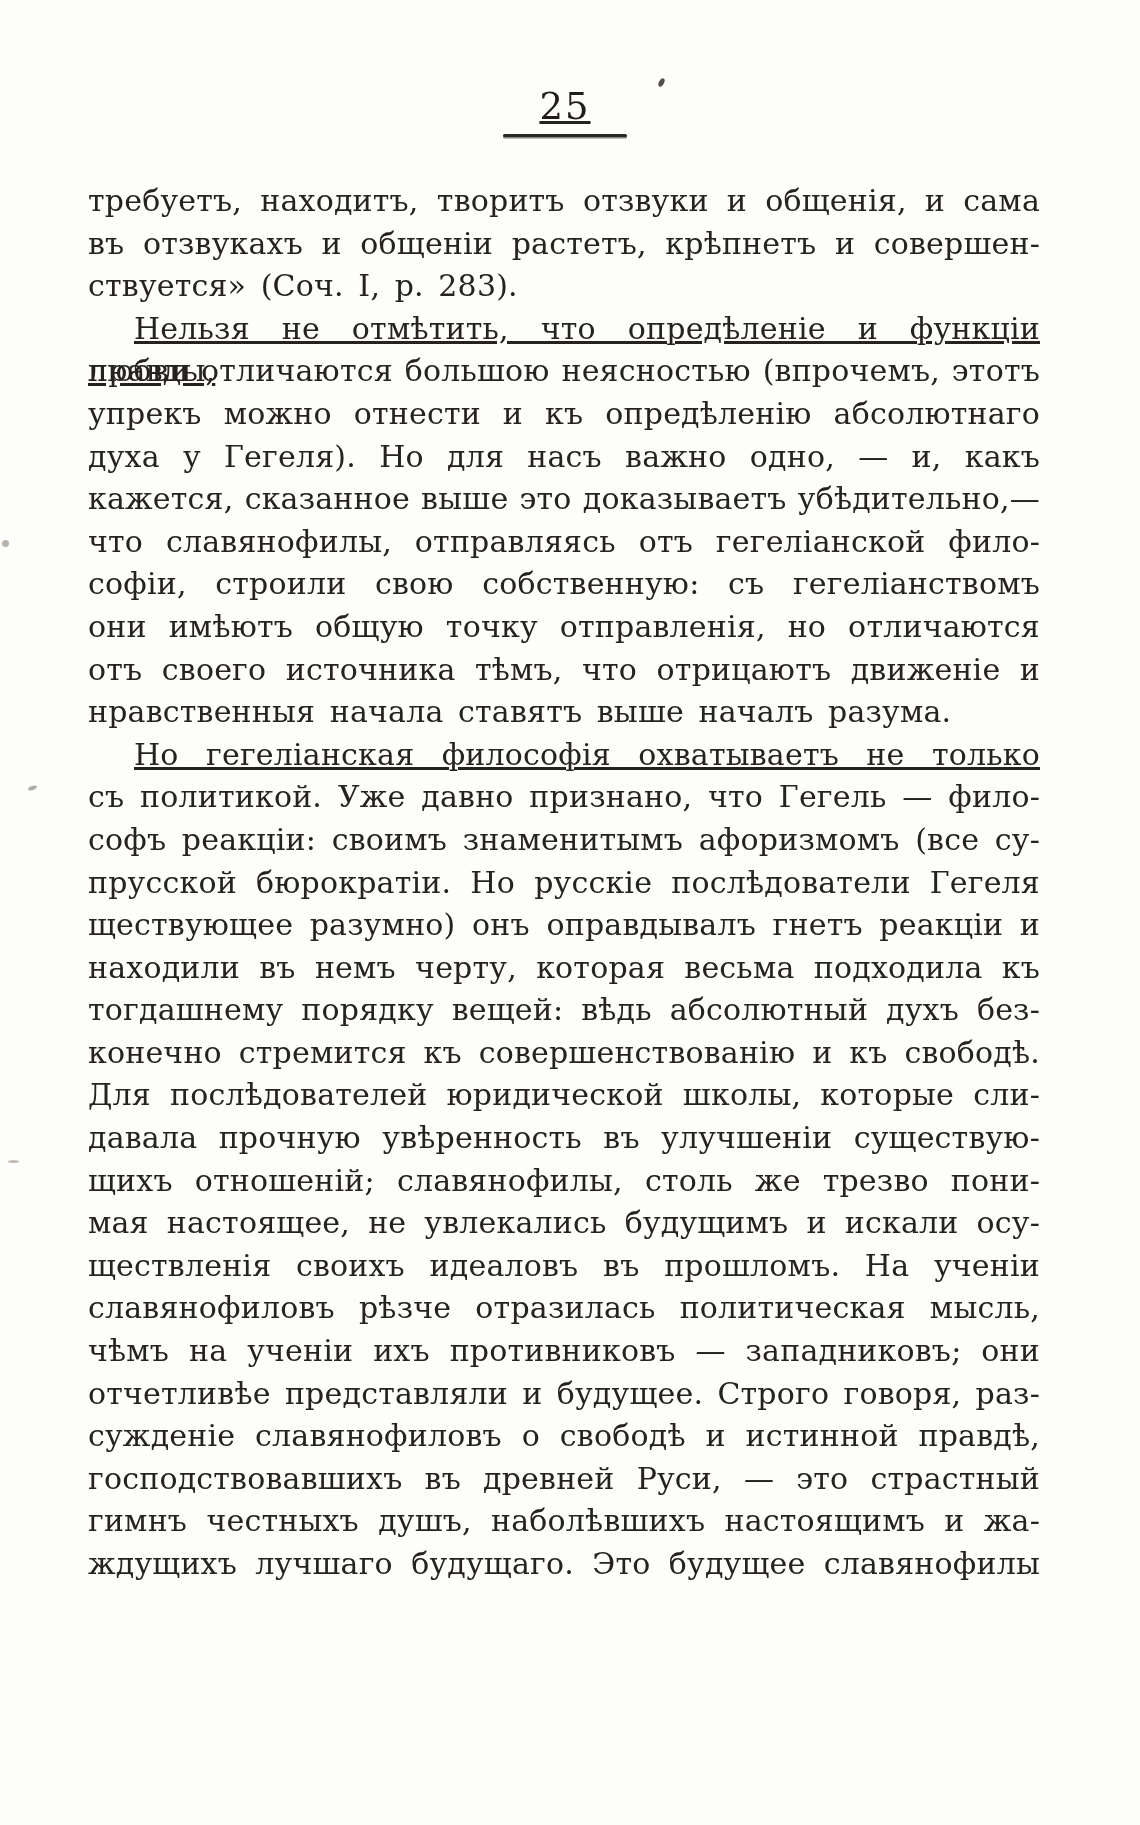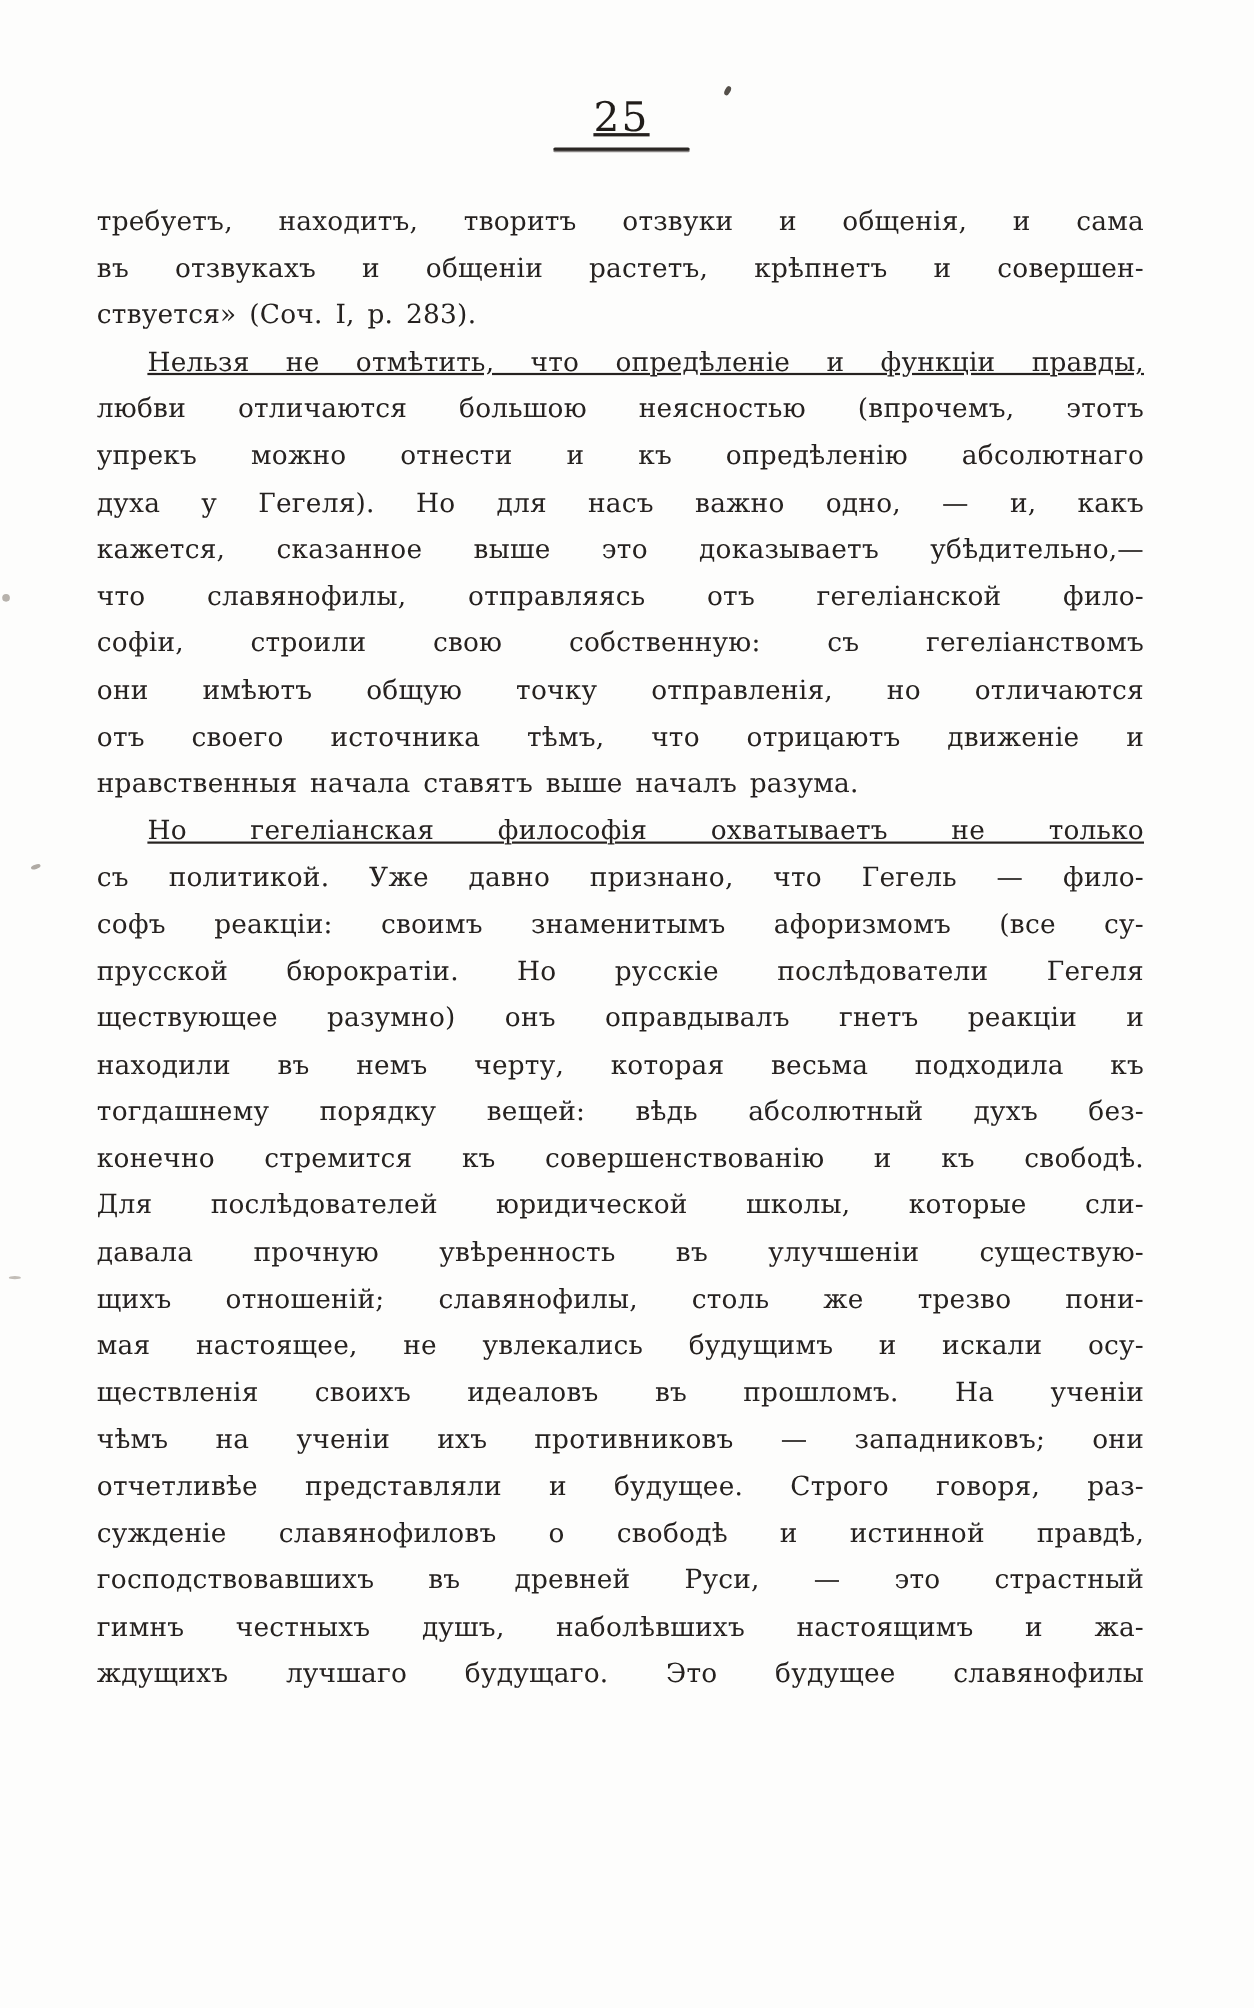--- a/index.html
+++ b/index.html
@@ -36,21 +36,21 @@
     margin: 9px auto 0 auto;
     background: #2b2724;
     border-radius: 2px;
     box-shadow: 0 1.5px 0 rgba(43,39,36,0.55);
   }
   .text-block {
     position: absolute;
     left: 88px;
     top: 180px;
     width: 952px;
-    font-size: 24px;
+    font-size: 30px;
     line-height: 42.6px;
     letter-spacing: 0.2px;
   }
   .line {
     height: 42.6px;
     text-align: justify;
     text-align-last: justify;
     white-space: normal;
     overflow: visible;
   }
@@ -110,20 +110,21 @@
     <div class="line">прусской бюрократіи. Но русскіе послѣдователи Гегеля</div>
     <div class="line">ществующее разумно) онъ оправдывалъ гнетъ реакціи и</div>
     <div class="line">находили въ немъ черту, которая весьма подходила къ</div>
     <div class="line">тогдашнему порядку вещей: вѣдь абсолютный духъ без-</div>
     <div class="line">конечно стремится къ совершенствованію и къ свободѣ.</div>
     <div class="line">Для послѣдователей юридической школы, которые сли-</div>
     <div class="line">давала прочную увѣренность въ улучшеніи существую-</div>
     <div class="line">щихъ отношеній; славянофилы, столь же трезво пони-</div>
     <div class="line">мая настоящее, не увлекались будущимъ и искали осу-</div>
     <div class="line">ществленія своихъ идеаловъ въ прошломъ. На ученіи</div>
+    <div class="line">славянофиловъ рѣзче отразилась политическая мысль,</div>
     <div class="line">чѣмъ на ученіи ихъ противниковъ — западниковъ; они</div>
     <div class="line">отчетливѣе представляли и будущее. Строго говоря, раз-</div>
     <div class="line">сужденіе славянофиловъ о свободѣ и истинной правдѣ,</div>
     <div class="line">господствовавшихъ въ древней Руси, — это страстный</div>
     <div class="line">гимнъ честныхъ душъ, наболѣвшихъ настоящимъ и жа-</div>
     <div class="line">ждущихъ лучшаго будущаго. Это будущее славянофилы</div>
 
   </div>
 </div>
 

